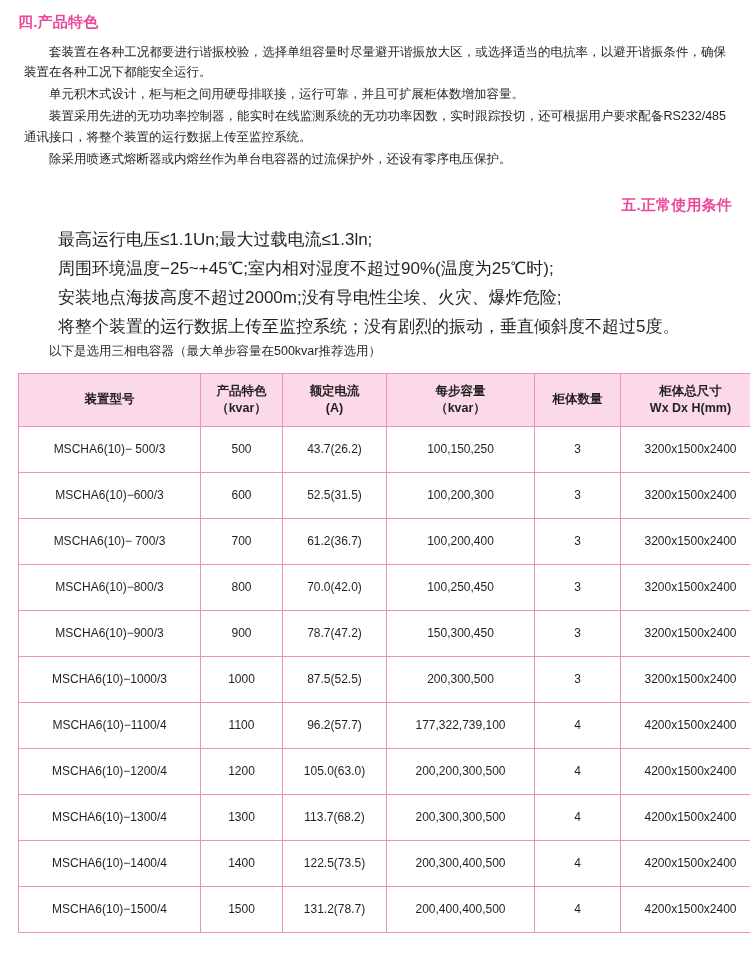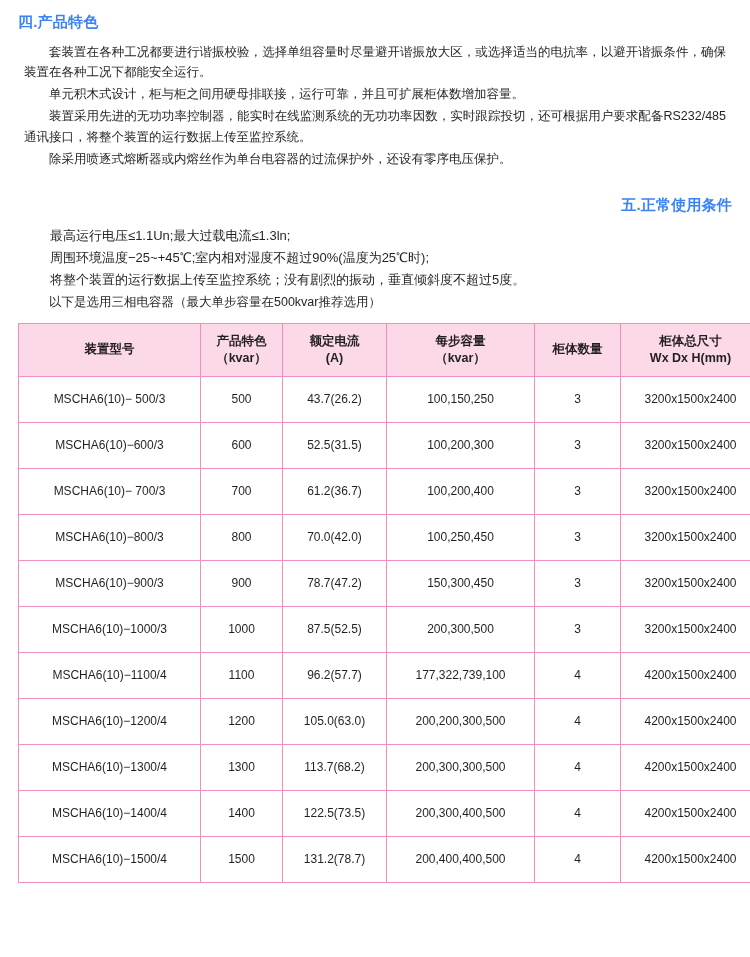--- a/index.html
+++ b/index.html
@@ -14,21 +14,21 @@
     color: #231f20;
   }
   .page {
     width: 750px;
     min-height: 957px;
     box-sizing: border-box;
     padding: 8px 18px 10px 18px;
     position: relative;
   }
   .section-heading {
-    color: #3b82f6;
+    color: #ec4899;
     font-size: 15px;
     font-weight: bold;
     letter-spacing: 0.2px;
     margin: 0 0 10px 0;
     line-height: 1.3;
   }
   .sec-gap-1 { margin-top: 4px; }
   .sec-gap-2 { margin-top: 26px; text-align: right; }
   .sec-gap-3 { margin-top: 28px; }
 
@@ -38,21 +38,21 @@
     margin: 0 0 2px 0;
     text-indent: 2em;
     padding: 0 6px 0 6px;
     text-align: justify;
   }
   .cond-list {
     margin: 0;
     padding: 0 6px;
   }
   .cond-line {
-    font-size: 13px;
+    font-size: 17px;
     line-height: 1.72;
     text-indent: 2em;
   }
   .intro-line {
     font-size: 12.5px;
     line-height: 1.7;
     text-indent: 2em;
     padding: 0 6px;
     margin-bottom: 10px;
   }
@@ -104,20 +104,21 @@
   <p class="para">套装置在各种工况都要进行谐振校验，选择单组容量时尽量避开谐振放大区，或选择适当的电抗率，以避开谐振条件，确保装置在各种工况下都能安全运行。</p>
   <p class="para">单元积木式设计，柜与柜之间用硬母排联接，运行可靠，并且可扩展柜体数增加容量。</p>
   <p class="para">装置采用先进的无功功率控制器，能实时在线监测系统的无功功率因数，实时跟踪投切，还可根据用户要求配备RS232/485通讯接口，将整个装置的运行数据上传至监控系统。</p>
   <p class="para">除采用喷逐式熔断器或内熔丝作为单台电容器的过流保护外，还设有零序电压保护。</p>
 
   <h2 class="section-heading sec-gap-2">五.正常使用条件</h2>
 
   <div class="cond-list">
     <div class="cond-line">最高运行电压≤1.1Un;最大过载电流≤1.3ln;</div>
     <div class="cond-line">周围环境温度−25~+45℃;室内相对湿度不超过90%(温度为25℃时);</div>
+    <div class="cond-line">安装地点海拔高度不超过2000m;没有导电性尘埃、火灾、爆炸危险;</div>
     <div class="cond-line">将整个装置的运行数据上传至监控系统；没有剧烈的振动，垂直倾斜度不超过5度。</div>
   </div>
 
 
   <div class="intro-line">以下是选用三相电容器（最大单步容量在500kvar推荐选用）</div>
 
   <table class="spec">
     <colgroup>
       <col class="col-model">
         <col class="col-cap">

